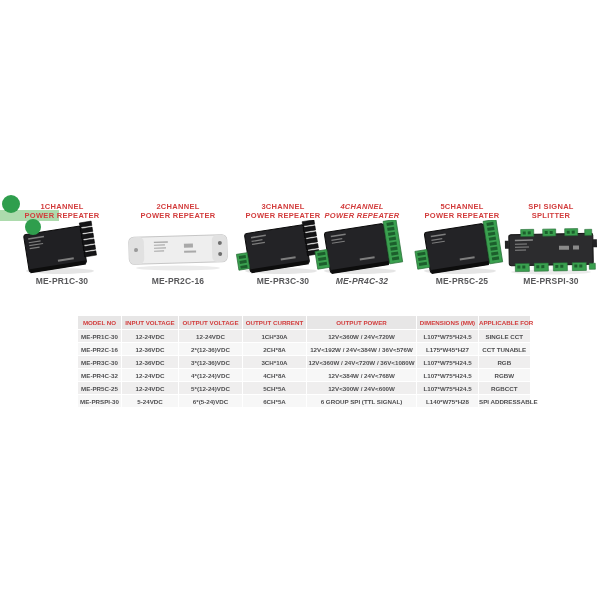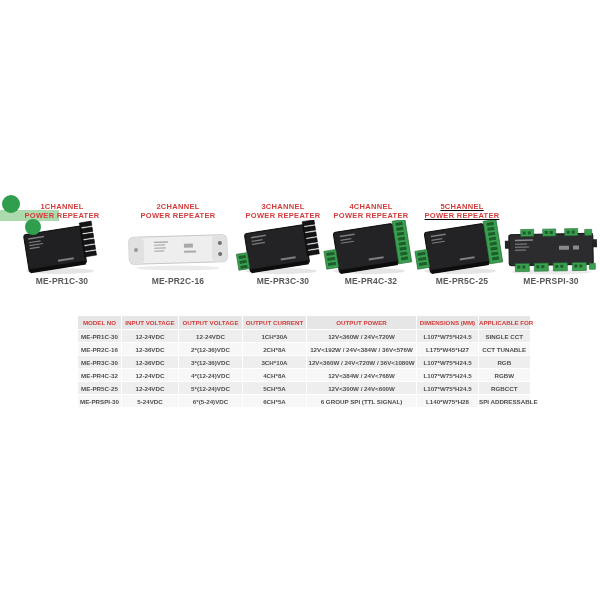--- a/index.html
+++ b/index.html
@@ -8,22 +8,22 @@
     font-family: "Liberation Sans", sans-serif;
     position: relative; overflow: hidden;
   }
   .stage { position: absolute; left: 0; top: 0; width: 600px; height: 600px; background: #fff; }
 
   
   .product-col { position: absolute; top: 199px; width: 100px; height: 92px; }
   .col1 { left: 12px; }
   .col2 { left: 128px; }
   .col3 { left: 233px; }
-  .col4 { left: 321px; }
-  .col5 { left: 412px; text-decoration: underline; }
+  .col4 { left: 312px; font-style: italic; }
+  .col5 { left: 412px; }
   .col6 { left: 501px; }
   .product-title {
     position: relative; z-index: 2;
     color: #d23c3c; font-size: 7.5px; font-weight: bold;
     text-align: center; line-height: 9px; letter-spacing: 0.3px;
     padding-top: 3px; white-space: nowrap;
   }
   .product-img { position: absolute; left: 0; top: 21px; width: 100px; height: 56px; }
   .product-model {
     position: absolute; top: 77px; left: 0; width: 100%;
@@ -228,20 +228,24 @@
           <rect x="21" y="15" width="11" height="1.2"></rect>
           <rect x="21" y="18" width="13" height="1.2"></rect>
           <rect x="46" y="38" width="15" height="2"></rect>
         </g>
       </g>
     </svg>
     <div class="product-model">ME-PR5C-25</div>
   </div>
 
   <div class="product-col col6">
+    <div class="product-title">
+      <span>SPI SIGNAL</span><br>
+      <span>SPLITTER</span>
+    </div>
     <svg class="product-img" viewBox="0 0 100 56">
       <ellipse cx="50" cy="52" rx="40" ry="2.5" fill="rgba(0,0,0,0.08)"></ellipse>
       <g transform="rotate(-1 50 28)">
         <rect x="8" y="14" width="84" height="31" rx="2" fill="#2c2c2e" stroke="#121212" stroke-width="1"></rect>
         <rect x="4" y="20" width="4" height="8" fill="#232325"></rect>
         <rect x="92" y="20" width="4" height="8" fill="#232325"></rect>
         <g>
           <rect x="20" y="9" width="13" height="7" fill="#3aa04f" stroke="#256b35" stroke-width="0.6"></rect>
           <rect x="42" y="9" width="13" height="7" fill="#3aa04f" stroke="#256b35" stroke-width="0.6"></rect>
           <rect x="64" y="9" width="13" height="7" fill="#3aa04f" stroke="#256b35" stroke-width="0.6"></rect>

